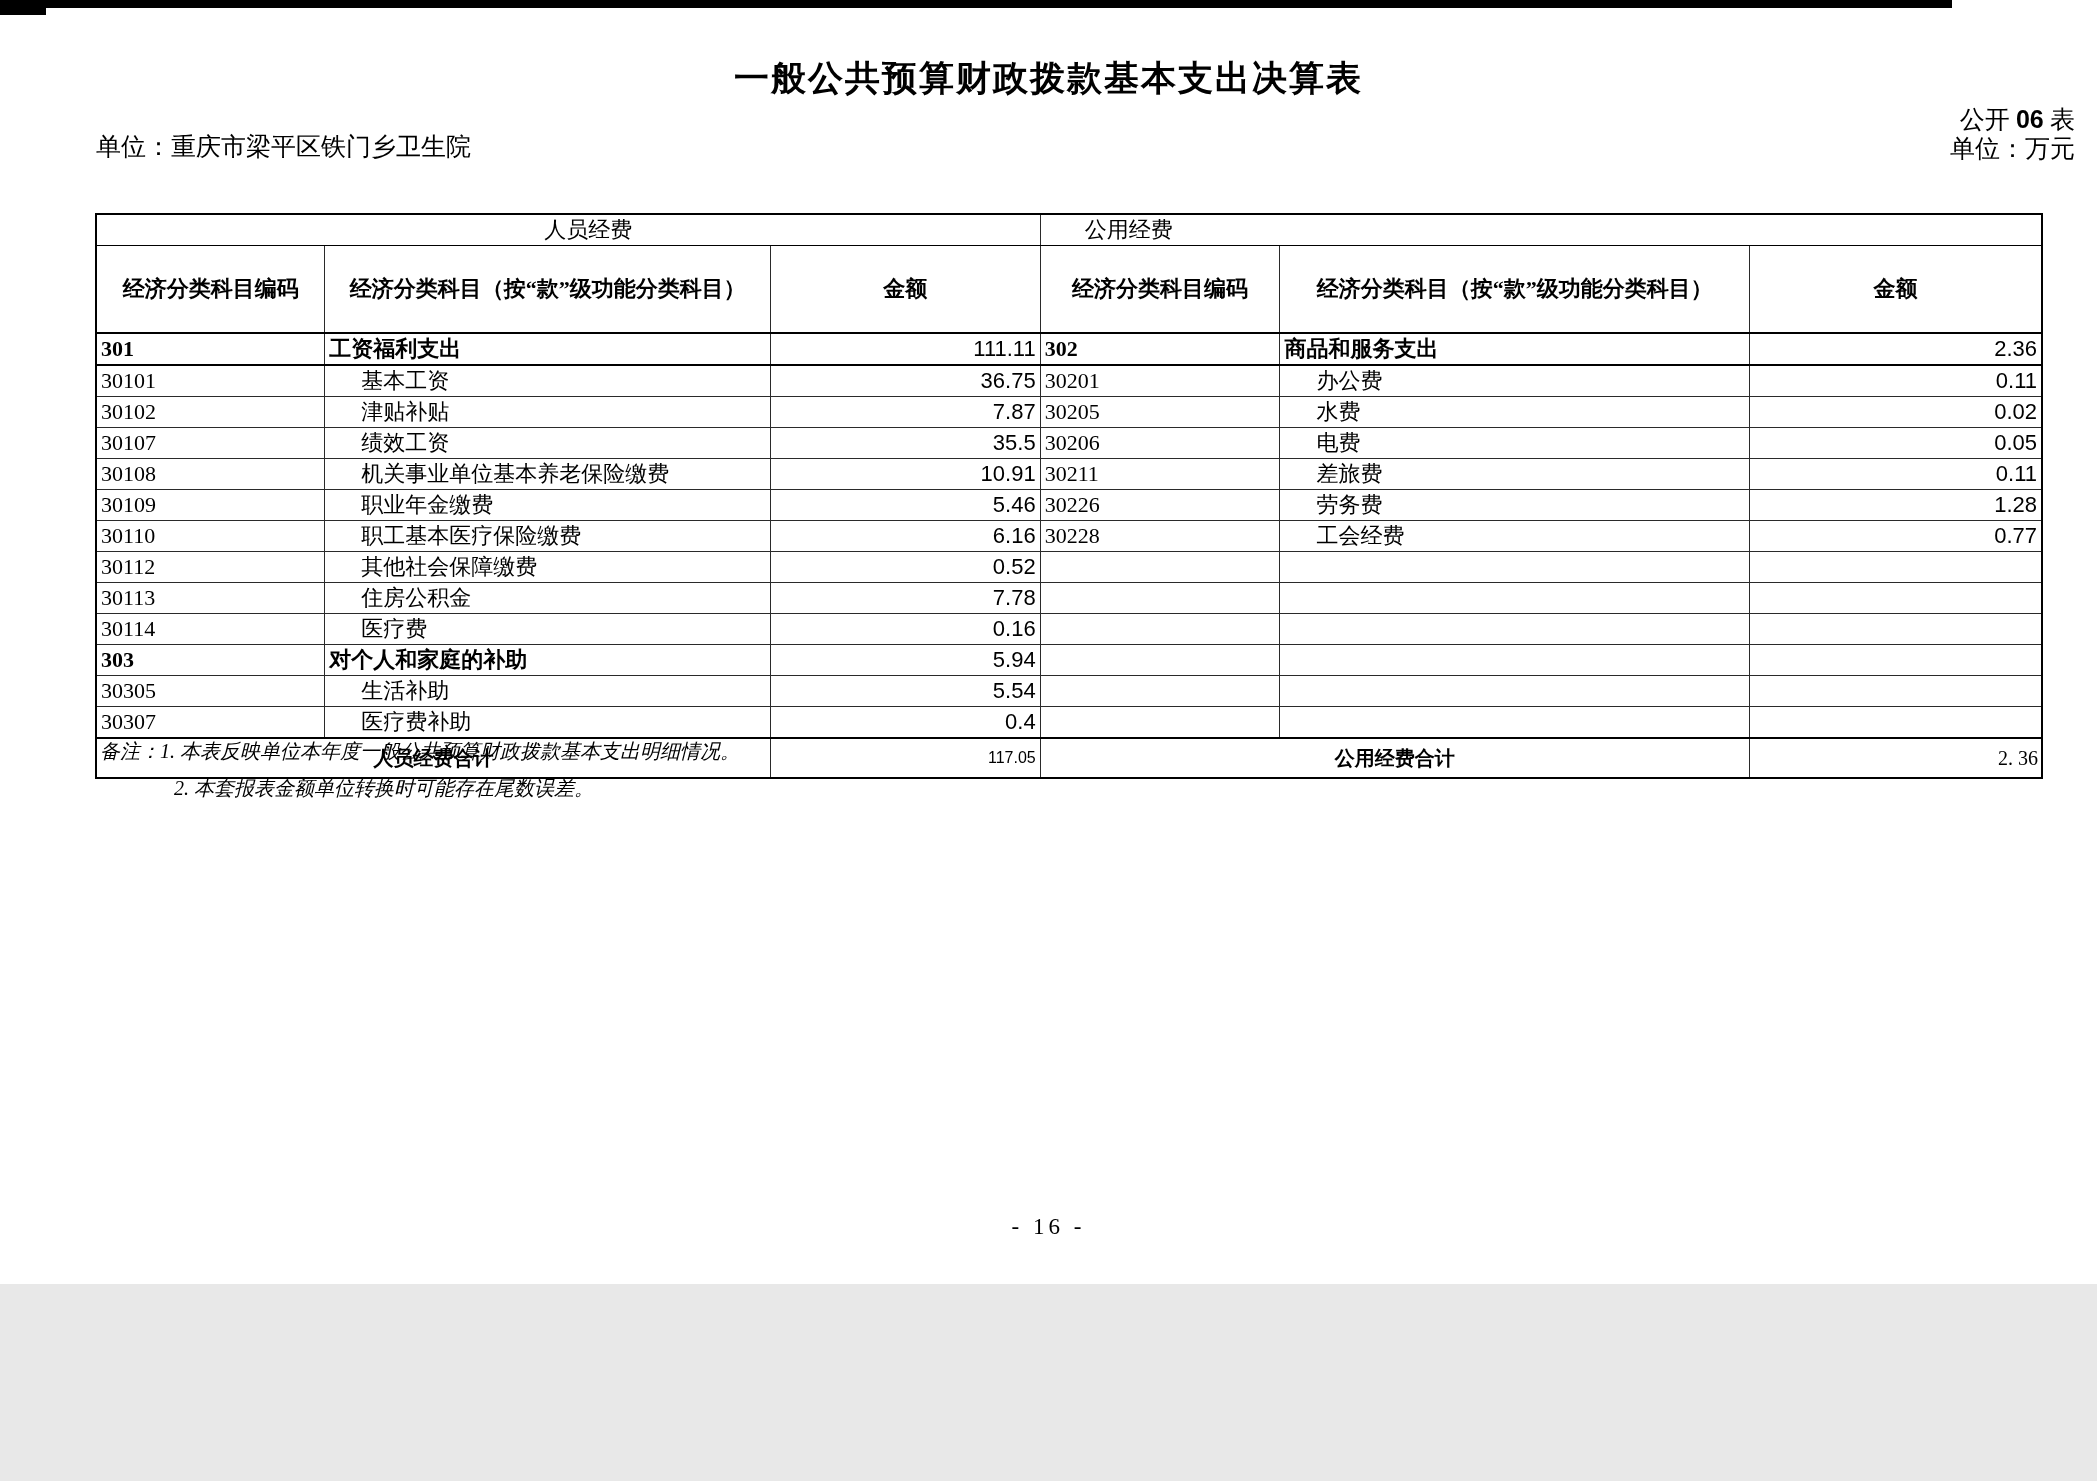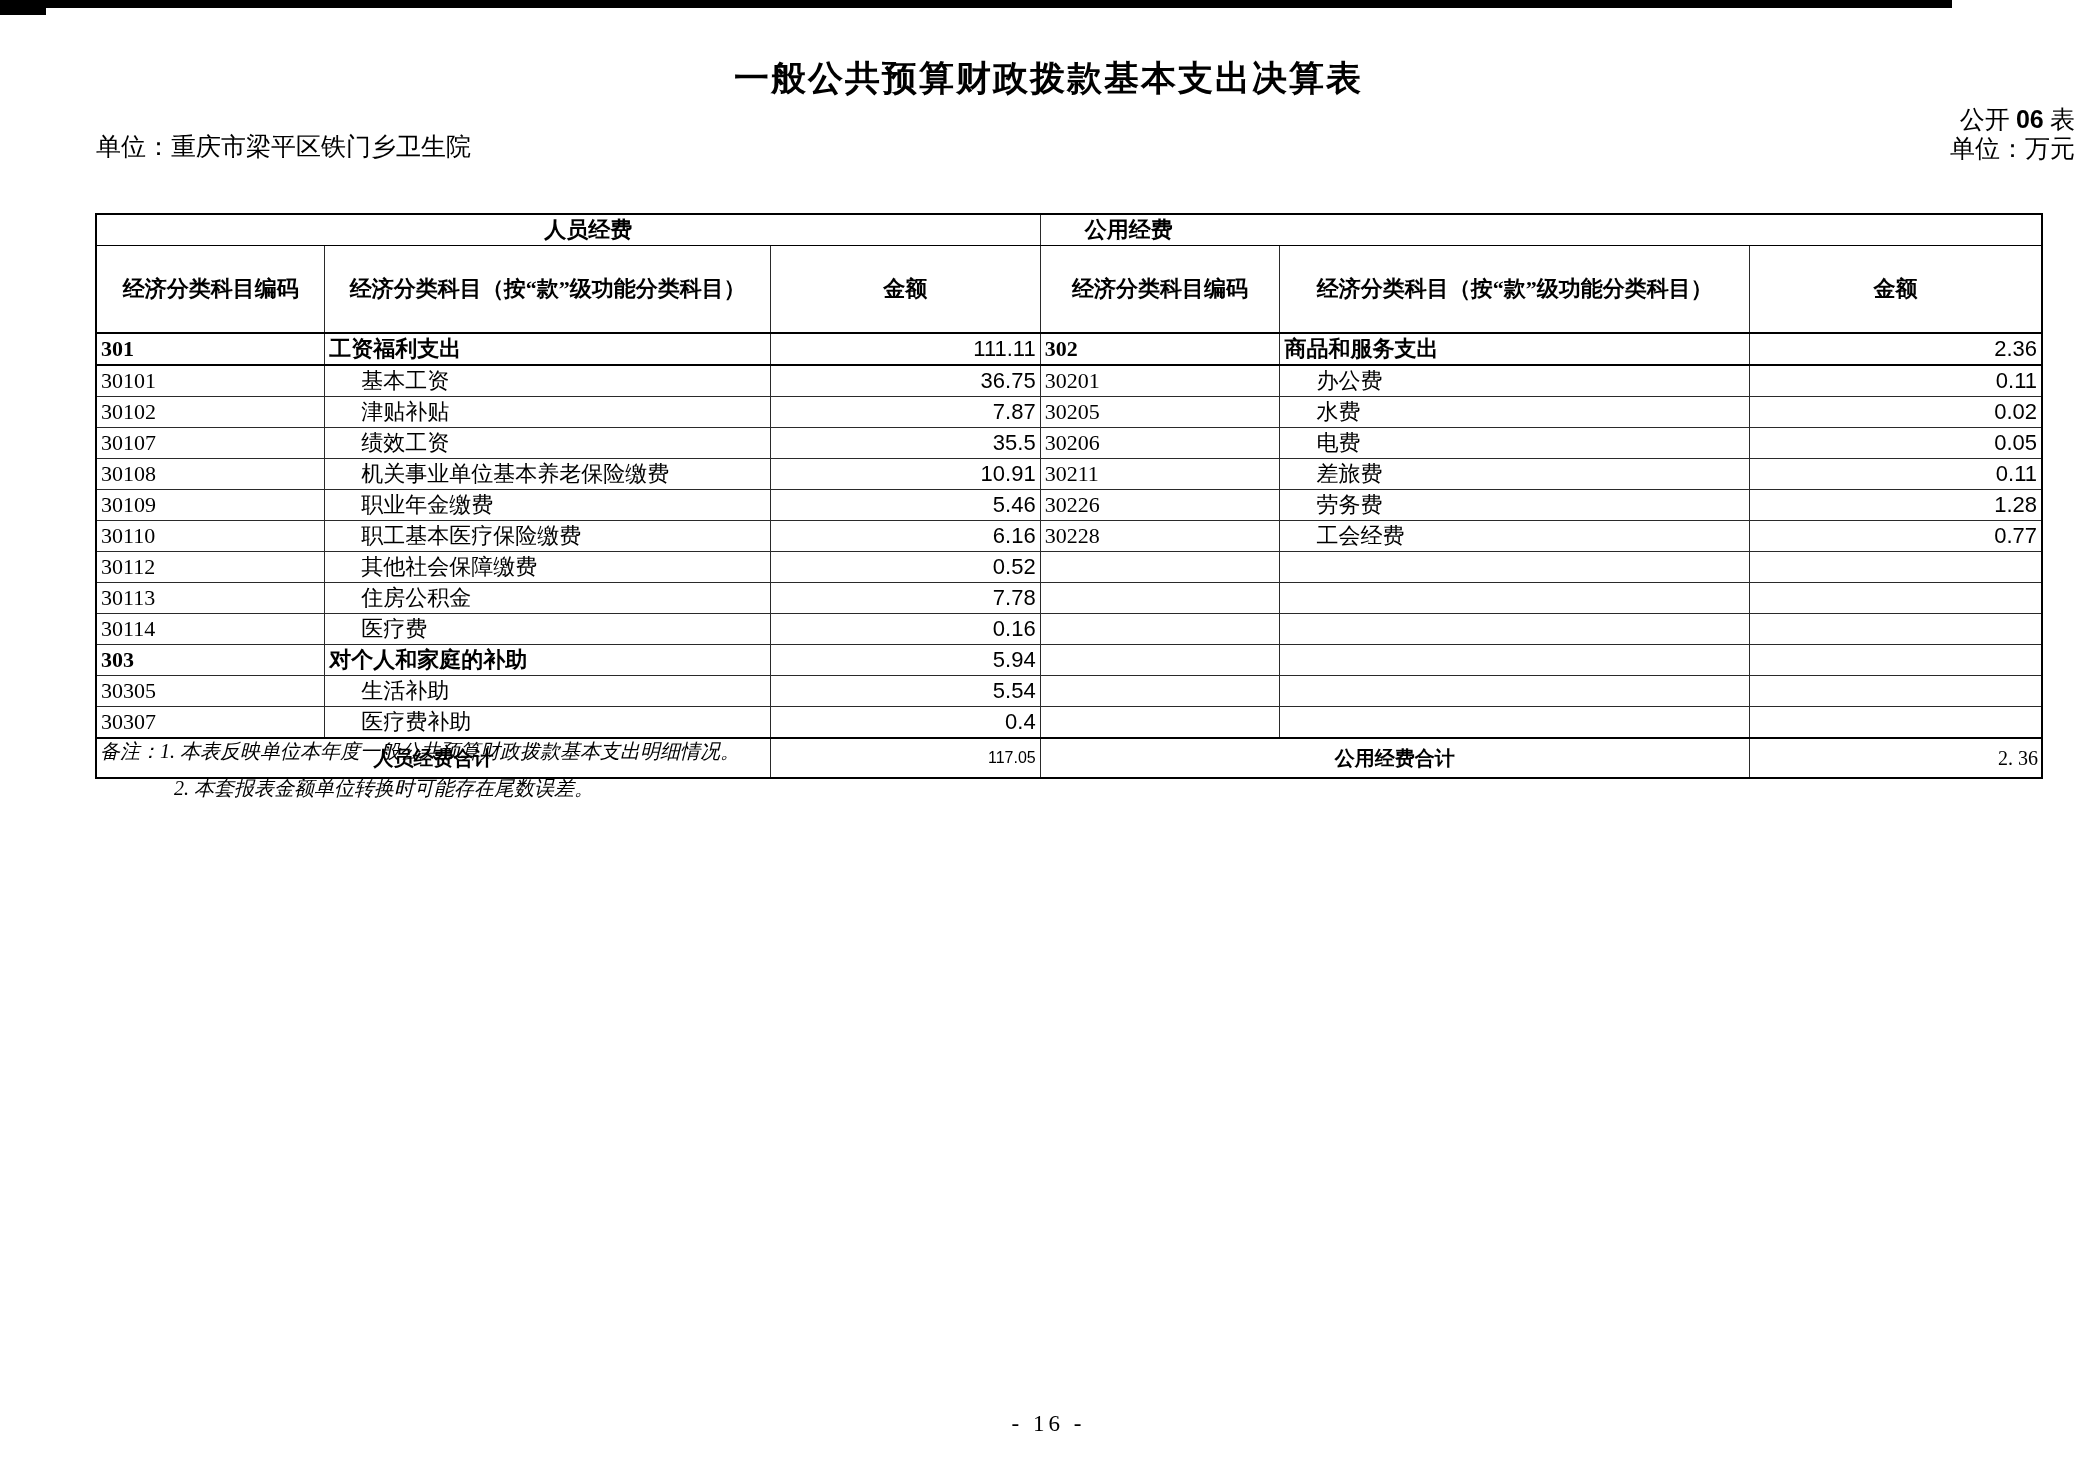--- a/index.html
+++ b/index.html
@@ -1,18 +1,18 @@
 <!DOCTYPE html>
 <html><head>
 <meta charset="utf-8">
 <style>
   html,body{margin:0;padding:0;background:#e8e8e8;}
   .page{
     position:relative;
-    width:2097px;height:1481px;
+    width:2097px;height:1284px;
     background:#ffffff;
     color:#000;
     font-family:"Liberation Serif","DejaVu Serif",serif;
     overflow:hidden;
   }
   
   .topbar{position:absolute;left:0;top:0;width:1952px;height:8px;background:#000;}
   .topbar-corner{position:absolute;left:0;top:0;width:46px;height:15px;background:#000;}
 
   .title{
@@ -32,21 +32,21 @@
     border:2px solid #000;
   }
   table.budget td{
     border:1px solid #2a2a2a;
     font-size:22px;
     padding:0 4px;
     height:27px;
     overflow:hidden;white-space:nowrap;
     vertical-align:middle;
   }
-  tr.bandrow td{height:25px;font-weight:bold;border-bottom:1px solid #000;padding-left:44px;}
+  tr.bandrow td{height:25px;font-weight:normal;border-bottom:1px solid #000;padding-left:44px;}
   td.band-left{text-align:center;}
   td.band-right{text-align:left;}
   tr.hdrrow td{
     height:86px;text-align:center;font-weight:bold;
     border-bottom:2px solid #000;
   }
   td.code{font-family:"Liberation Serif","DejaVu Serif",serif;padding-left:3px;}
   td.name{padding-left:5px;}
   td.name.ind{padding-left:36px;}
   td.amt{

